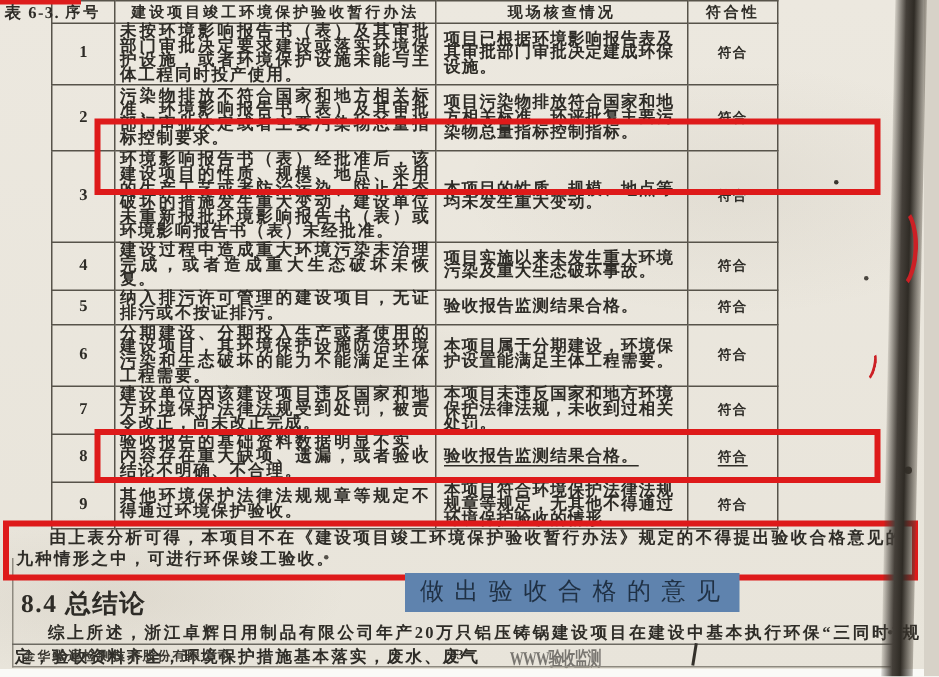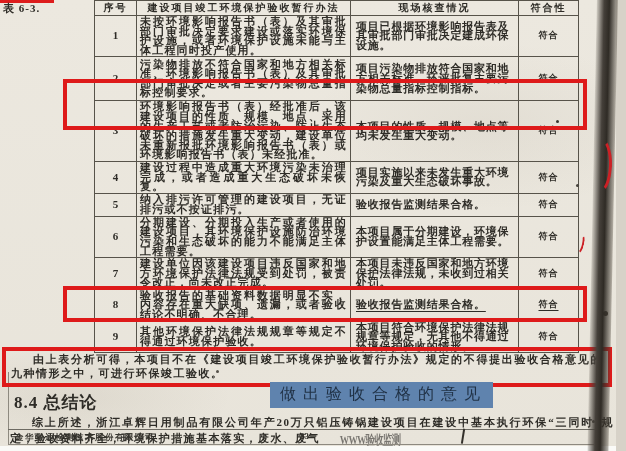--- a/index.html
+++ b/index.html
@@ -17,21 +17,21 @@
   }
 
   .corner-label{ position:absolute; top:1px; left:3px; font-size:11px; font-weight:bold; letter-spacing:1px; }
   .red-topline{ position:absolute; top:0; left:0; width:54px; height:3px; background:#dd1c1c; }
 
   .page-title{
     margin:8px 0 2px 74px; width:484px; text-align:center;
     font-size:12.5px; font-weight:bold; letter-spacing:1px; white-space:nowrap;
   }
 
-  table{ border-collapse:collapse; table-layout:fixed; width:484px; margin-left:94px; background:transparent; }
+  table{ border-collapse:collapse; table-layout:fixed; width:484px; margin-left:34px; background:transparent; }
   th,td{ border:1px solid #57534a; vertical-align:middle; }
   thead th{ height:15px; font-size:10px; font-weight:bold; letter-spacing:2px; text-align:center; padding:0 2px; }
   td{ font-size:11px; font-weight:bold; line-height:9.6px; padding:1px 3px; }
   td.col-no{ text-align:center; letter-spacing:0; }
   td.col-criteria{ text-align:justify; letter-spacing:1.2px; }
   td.col-check{ text-align:left; letter-spacing:0.8px; padding:1px 5px; }
   td.col-conf{ text-align:center; letter-spacing:1px; font-size:9px; }
   tbody tr:nth-child(1){ height:40px; }
   tbody tr:nth-child(2){ height:44px; }
   tbody tr:nth-child(3){ height:46px; }

